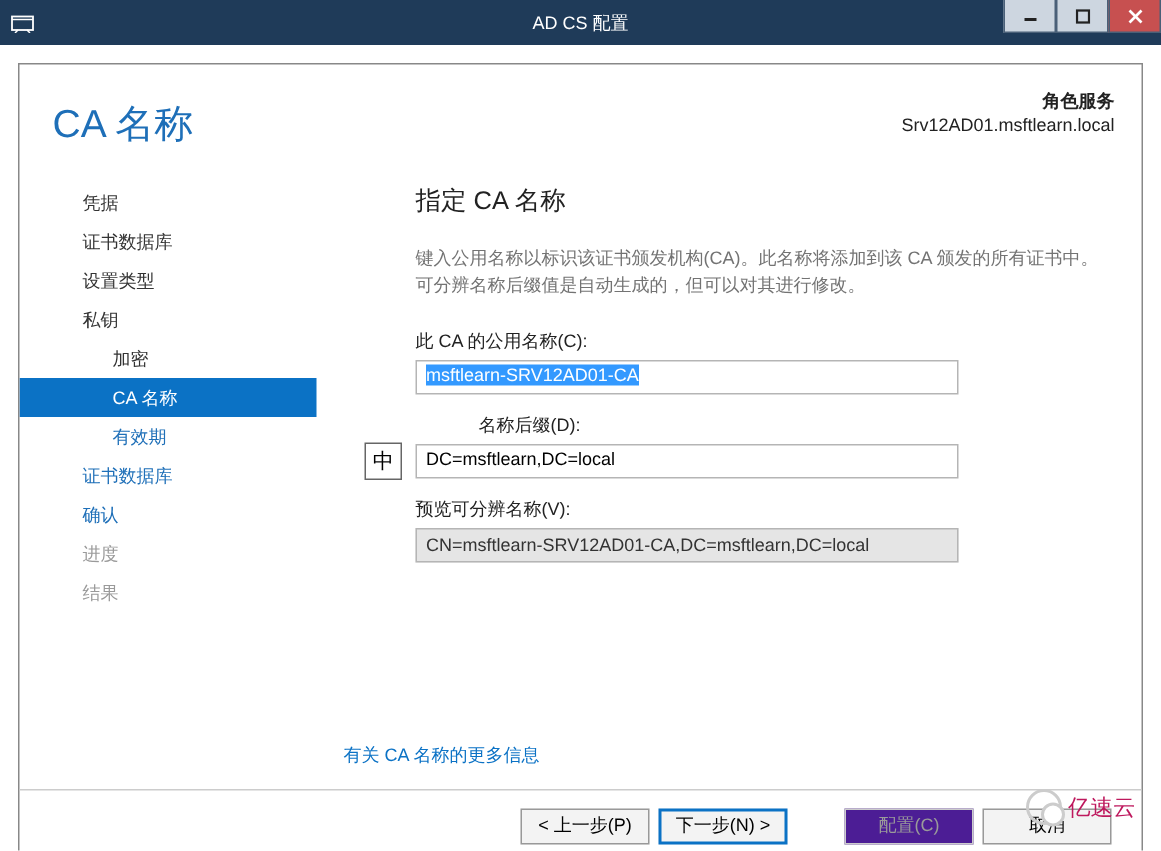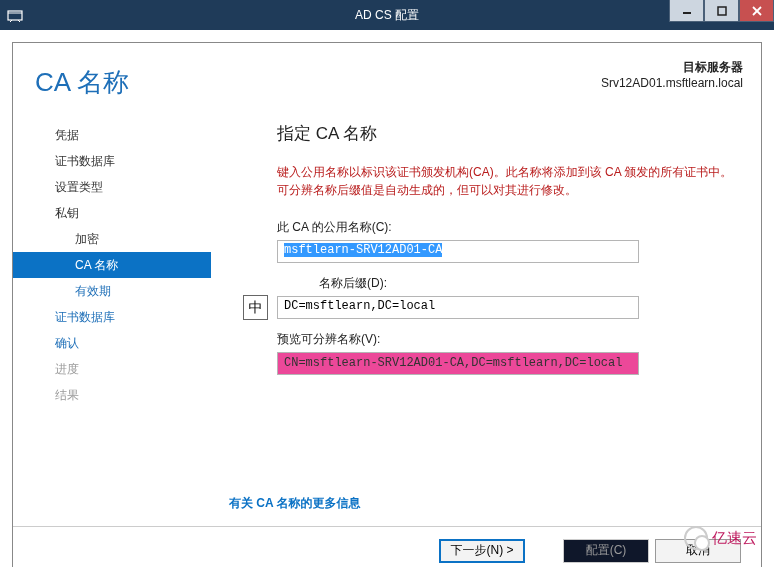--- a/index.html
+++ b/index.html
@@ -17,31 +17,31 @@
   .target .label { font-weight: bold; }
   .body { flex: 1; display: flex; padding: 22px 0 0 0; overflow: hidden; gap: 48px; }
   .sidebar { width: 198px; font-size: 12px; }
   .side-item { padding: 4px 10px 4px 42px; color: #1e6fb8; cursor: pointer; line-height: 18px; }
   .side-item.level2 { padding-left: 62px; }
   .side-item.active { background: #0b72c5; color: #fff; }
   .side-item.done { color: #333; }
   .side-item.disabled { color: #9a9a9a; }
   .main { flex: 1; padding: 0 28px 0 18px; }
   .main h2 { font-size: 17px; font-weight: 400; color: #222; margin-bottom: 18px; }
-  .desc { font-size: 12px; color: #b91c1c; line-height: 18px; margin-bottom: 20px; }
+  .desc { font-size: 12px; color: #737373; line-height: 18px; margin-bottom: 20px; }
   .field-label { font-size: 12px; margin-bottom: 4px; color: #222; }
-  .text-input { width: 362px; height: 23px; border: 1px solid #b5b5b5; padding: 2px 6px; font-size: 12px; font-family: Liberation Mono, monospace; display: block; margin-bottom: 12px; }
+  .text-input { width: 362px; height: 23px; border: 1px solid #b5b5b5; padding: 2px 6px; font-size: 12px; font-family: Liberation Sans, sans-serif; display: block; margin-bottom: 12px; }
   .text-input .sel { background: #3399ff; color: #fff; }
-  .text-input.readonly { background: #ec4899; color: #333; line-height: 17px; }
+  .text-input.readonly { background: #e5e5e5; color: #333; line-height: 17px; }
   .ime { position: absolute; width: 25px; height: 25px; border: 1px solid #666; background: #fff; display:flex; align-items:center; justify-content:center; font-size: 14px; left: 230px; top: 252px; }
-  .more-link { color: #0b72c5; font-size: 12px; position: absolute; bottom: 62px; left: 216px; cursor: pointer; font-weight: bold; }
+  .more-link { color: #0b72c5; font-size: 12px; position: absolute; bottom: 62px; left: 216px; cursor: pointer; }
   .button-bar { position: absolute; bottom: 0; left:0; right:0; border-top: 1px solid #ccc; height: 48px; display: flex; align-items: center; justify-content: flex-end; padding-right: 20px; gap: 6px; }
   .btn { min-width: 86px; height: 24px; border: 1px solid #999; background: #f3f3f3; font-size: 12px; font-family: inherit; cursor: pointer; }
   .btn.default { border: 2px solid #0b72c5; }
-  .btn.disabled { color: #9a9a9a; border-color: #ccc; background: #0f172a; }
+  .btn.disabled { color: #9a9a9a; border-color: #ccc; background: #4c1d95; }
   .btn-gap { width: 26px; }
   .watermark { position: absolute; right: 4px; bottom: 24px; display:flex; align-items:center; gap:4px; font-size: 15px; color: #be185d; font-family: "Microsoft YaHei"; pointer-events:none; }
   .watermark .circ { width: 24px; height: 24px; border: 2px solid #ccc; border-radius: 50%; position: relative; }
   .watermark .circ::after { content:""; position:absolute; width:12px; height:12px; border:2px solid #ccc; border-radius:50%; right:-4px; bottom:-3px; background:#fff; }
 </style>
 </head>
 <body>
 
 <div class="titlebar">
   <div class="icon">
@@ -69,21 +69,21 @@
           <line x1="9" y1="1" x2="1" y2="9" stroke="#fff" stroke-width="1.8"></line>
         </svg>
       </div>
   </div>
 </div>
 
 <div class="content-frame">
   <div class="header">
     <div class="page-title">CA 名称</div>
     <div class="target">
-      <div class="label">目标服务器</div>
+      <div class="label">角色服务</div>
       <div>Srv12AD01.msftlearn.local</div>
     </div>
   </div>
 
   <div class="body">
     <div class="sidebar">
       <div class="side-item done">凭据</div>
       <div class="side-item done">证书数据库</div>
       <div class="side-item done">设置类型</div>
       <div class="side-item done">私钥</div>
@@ -109,20 +109,21 @@
       <div class="field-label">预览可分辨名称(V):</div>
       <div class="text-input readonly"><span>CN=msftlearn-SRV12AD01-CA,DC=msftlearn,DC=local</span></div>
     </div>
   </div>
 
   <div class="ime">中</div>
 
   <a class="more-link">有关 CA 名称的更多信息</a>
 
   <div class="button-bar">
+    <button class="btn">&lt; 上一步(P)</button>
     <button class="btn default">下一步(N) &gt;</button>
     <span class="btn-gap"></span>
     <button class="btn disabled">配置(C)</button>
     <button class="btn">取消</button>
   </div>
 
   <div class="watermark">
     <span class="circ"></span>
     <span>亿速云</span>
   </div>

